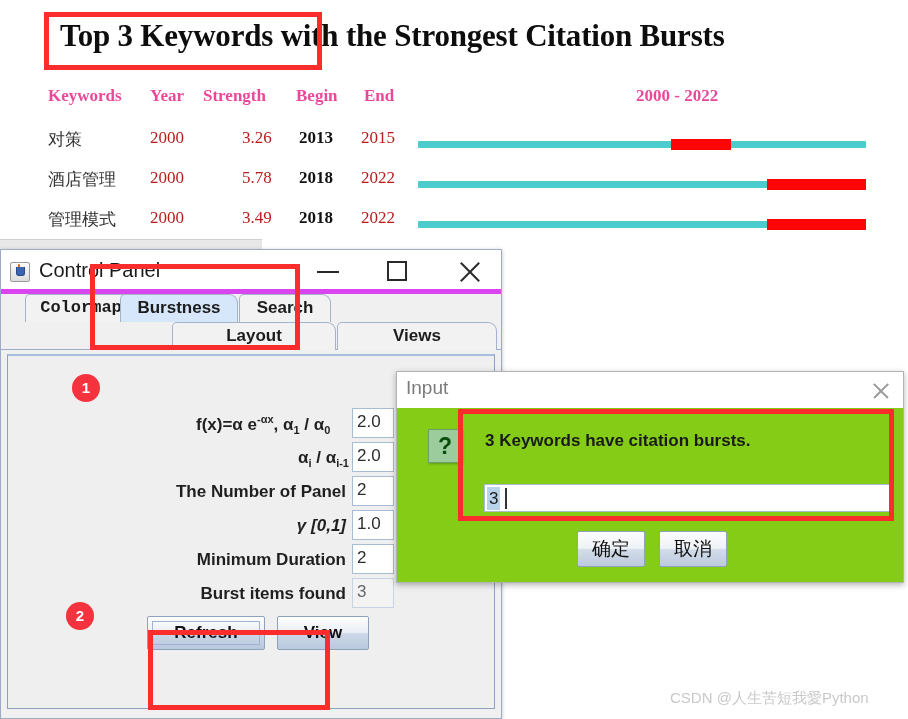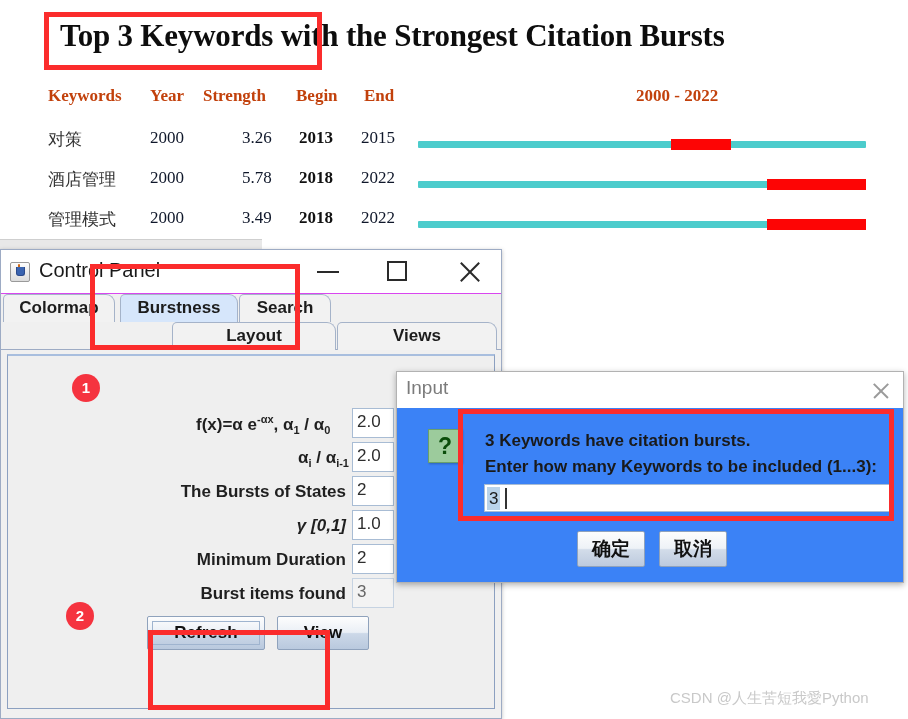--- a/index.html
+++ b/index.html
@@ -24,47 +24,47 @@
     white-space:nowrap; letter-spacing:-0.2px;
   }
   #title-highlight-box {
     position:absolute; left:44px; top:12px; width:278px; height:58px;
     border:5px solid #fb2c2c; background:transparent;
   }
 
   .col-head {
     position:absolute; top:86px;
     font-family:"Liberation Serif", serif;
-    font-weight:bold; font-size:17px; color:#c2410c;
+    font-weight:bold; font-size:17px; color:#ec4899;
     white-space:nowrap;
   }
   .cell {
     position:absolute;
     font-family:"Liberation Serif", serif;
-    font-size:17px; color:#0f172a;
+    font-size:17px; color:#b91c1c;
     white-space:nowrap;
   }
   .cell.kw { color:#333; font-size:17px; }
   .cell.bold { font-weight:bold; color:#111; }
 
   .timeline-row { position:absolute; height:7px; }
   .tl-base { position:absolute; left:0; top:0; height:7px; width:100%;
              background:#4ccccc; border-radius:1px; }
   .tl-burst { position:absolute; top:-2px; height:11px; background:#fd0505; }
 
   
   #control-panel {
     position:absolute; left:0px; top:249px; width:502px; height:470px;
     background:#f0f0f0;
     border:1px solid #9dabc4;
     box-shadow: 0 1px 4px rgba(0,0,0,0.25);
   }
   #cp-titlebar {
     position:relative; height:44px; background:#ffffff;
-    border-bottom:1px solid #d946ef;
+    border-bottom:5px solid #d946ef;
   }
   #cp-java-icon {
     position:absolute; left:9px; top:12px; width:20px; height:20px;
     background:linear-gradient(#fdfdfd,#dcdcdc);
     border:1px solid #9a9a9a; border-radius:2px;
   }
   #cp-java-icon .cup {
     position:absolute; left:5px; top:4px; width:9px; height:9px;
     border:1.6px solid #2b4a8b; border-top:none; border-radius:0 0 3px 3px;
     background:#3a64b0;
@@ -135,21 +135,21 @@
   .badge {
     position:absolute; width:28px; height:28px; border-radius:50%;
     background:#f5333f; color:#fff; font-size:15px; font-weight:bold;
     text-align:center; line-height:28px;
   }
   .redbox { position:absolute; border:5px solid #fb2c2c; background:transparent; }
 
   
   #input-dialog {
     position:absolute; left:396px; top:371px; width:508px; height:212px;
-    background:#3b82f6; border:1px solid #b2b2b2;
+    background:#84cc16; border:1px solid #b2b2b2;
     box-shadow: 0 2px 6px rgba(0,0,0,0.3);
   }
   #dlg-titlebar { position:relative; height:36px; background:#ffffff; }
   #dlg-title {
     position:absolute; left:9px; top:5px; font-size:19px; color:#7b7b7b;
   }
   #dlg-close { position:absolute; right:12px; top:9px; width:20px; height:20px; cursor:default; }
   #dlg-close .g1, #dlg-close .g2 {
     position:absolute; left:0; top:9px; width:20px; height:1.6px; background:#9a9a9a;
   }
@@ -174,21 +174,21 @@
     position:absolute; left:2px; top:2px; padding:0 2px;
     background:#b9d3ea; color:#1a1a1a; font-size:17px; line-height:23px;
   }
   #dlg-input .caret {
     position:absolute; left:20px; top:3px; width:1.5px; height:21px; background:#333;
   }
   .dlgbtn {
     position:absolute; width:68px; height:36px;
     background:linear-gradient(#fdfdfd 0%, #eef2f7 48%, #d2dce9 52%, #bdcade 100%);
     border:1px solid #8fa2bc; border-radius:2px;
-    font-size:19px; color:#111; text-align:center; line-height:34px; cursor:default;font-weight:bold;
+    font-size:19px; color:#111; text-align:center; line-height:34px; cursor:default;
   }
 
   #watermark {
     position:absolute; left:670px; top:689px;
     font-size:15px; color:#c9c9c9; white-space:nowrap;
   }
   #top-strip {
     position:absolute; left:0; top:239px; width:262px; height:10px;
     background:#e8e8e8; border-top:1px solid #cfcfcf;
   }
@@ -255,21 +255,21 @@
     <div class="wbtn" id="cp-max">
         <div class="g"></div>
       </div>
     <div class="wbtn" id="cp-close">
         <div class="g1"></div>
         <div class="g2"></div>
       </div>
   </div>
 
   <div id="tab-area">
-    <div class="tab tab-row1" style="left:2px; width:112px;">Colormap</div>
+    <div class="tab tab-row1" style="left:24px; width:112px;font-family:Liberation Mono, monospace;">Colormap</div>
     <div class="tab tab-row1 selected" style="left:119px; width:118px;">Burstness</div>
     <div class="tab tab-row1" style="left:238px; width:92px;">Search</div>
 
     <div class="tab tab-row2" style="left:171px; width:164px;">Layout</div>
     <div class="tab tab-row2" style="left:336px; width:160px;">Views</div>
   </div>
 
   <div id="cp-body">
 
     <div class="badge" style="left:64px; top:18px;">1</div>
@@ -278,21 +278,21 @@
     <div style="position:absolute; left:188px; top:57px; font-size:17px; font-weight:bold; color:#1f1f1f; white-space:nowrap;">
       <span>f(x)=α e</span><sup style="font-size:11px;">-αx</sup><span>, α</span><sub style="font-size:11px;">1</sub><span> / α</span><sub style="font-size:11px;">0</sub>
     </div>
     <div class="form-field" style="left:344px; top:52px;">2.0</div>
 
     <div style="position:absolute; left:290px; top:92px; font-size:17px; font-weight:bold; color:#1f1f1f; white-space:nowrap;">
       <span>α</span><sub style="font-size:11px;">i</sub><span> / α</span><sub style="font-size:11px;">i-1</sub>
     </div>
     <div class="form-field" style="left:344px; top:86px;">2.0</div>
 
-    <div class="form-label" style="left:150px; top:126px; width:188px;">The Bursts of States</div>
+    <div class="form-label" style="left:150px; top:126px; width:188px;">The Number of Panel</div>
     <div class="form-field" style="left:344px; top:120px;">2</div>
 
     <div class="form-label" style="left:220px; top:160px; width:118px;font-style:italic;">γ [0,1]</div>
     <div class="form-field" style="left:344px; top:154px;">1.0</div>
 
     <div class="form-label" style="left:150px; top:194px; width:188px;">Minimum Duration</div>
     <div class="form-field" style="left:344px; top:188px;">2</div>
 
     <div class="form-label" style="left:150px; top:228px; width:188px;">Burst items found</div>
     <div class="form-field readonly" style="left:344px; top:222px;">3</div>
@@ -315,21 +315,20 @@
 <div id="input-dialog">
   <div id="dlg-titlebar">
     <div id="dlg-title">Input</div>
     <div id="dlg-close">
         <div class="g1"></div>
         <div class="g2"></div>
       </div>
   </div>
   <div id="dlg-qicon">?</div>
   <div class="dlg-msg" style="left:88px; top:59px;">3 Keywords have citation bursts.</div>
-  <div class="dlg-msg" style="left:88px; top:85px;">Enter how many Keywords to be included (1...3):</div>
 
   <div class="dlgbtn" style="left:180px; top:159px;">确定</div>
   <div class="dlgbtn" style="left:262px; top:159px;">取消</div>
 </div>
 
 <div id="dlg-input">
   <div class="sel">3</div>
   <div class="caret"></div>
 </div>
 

